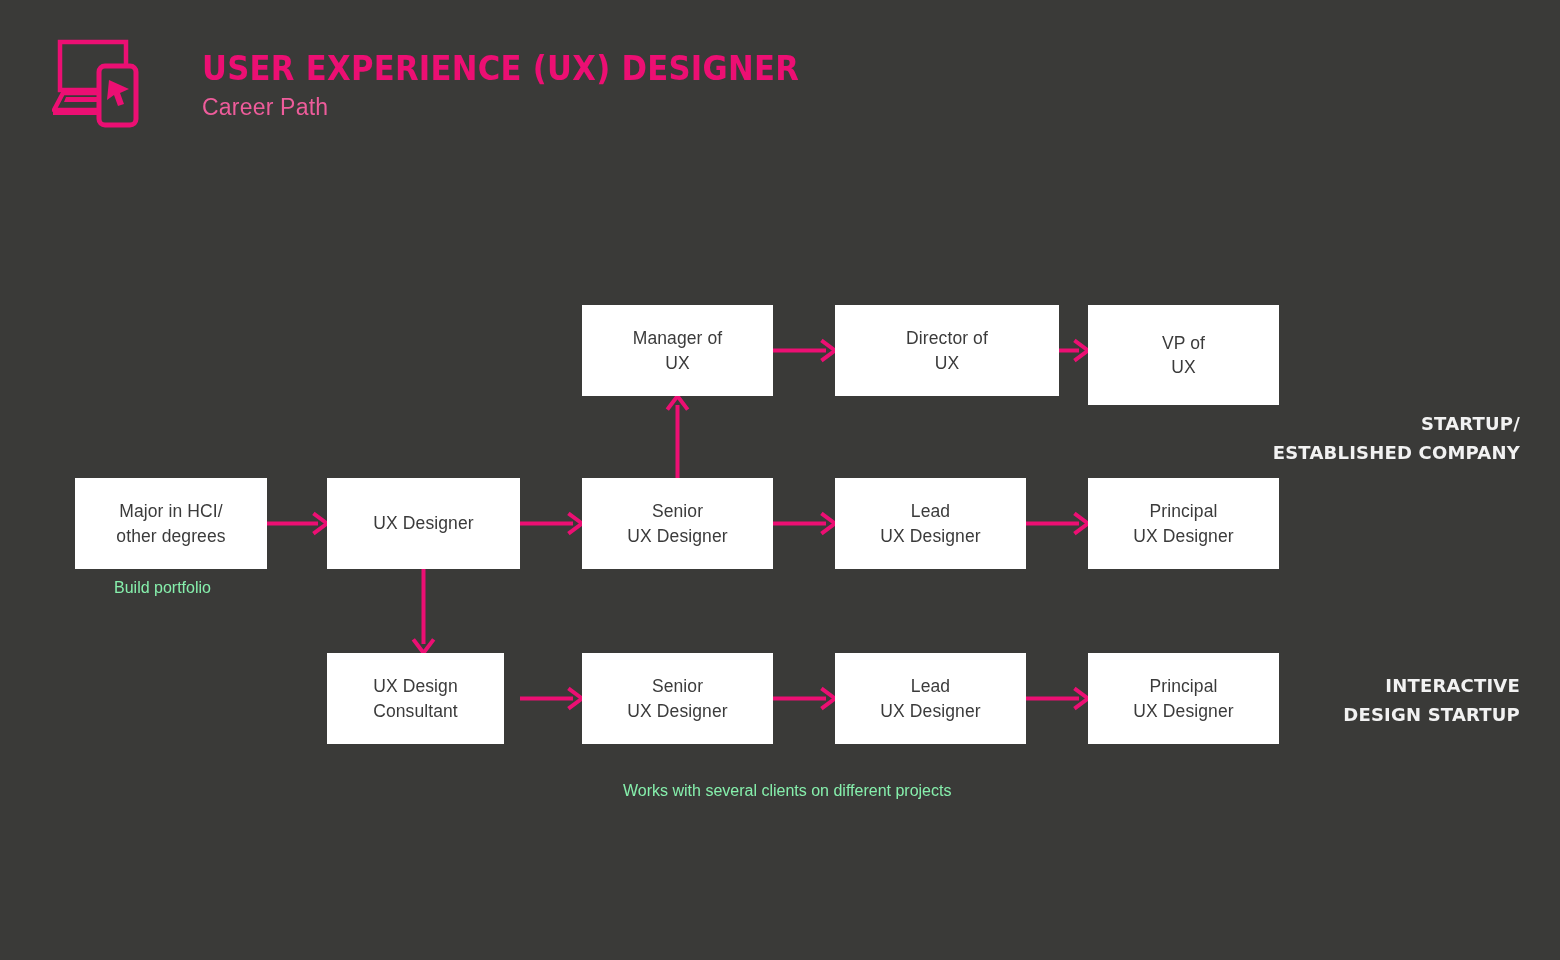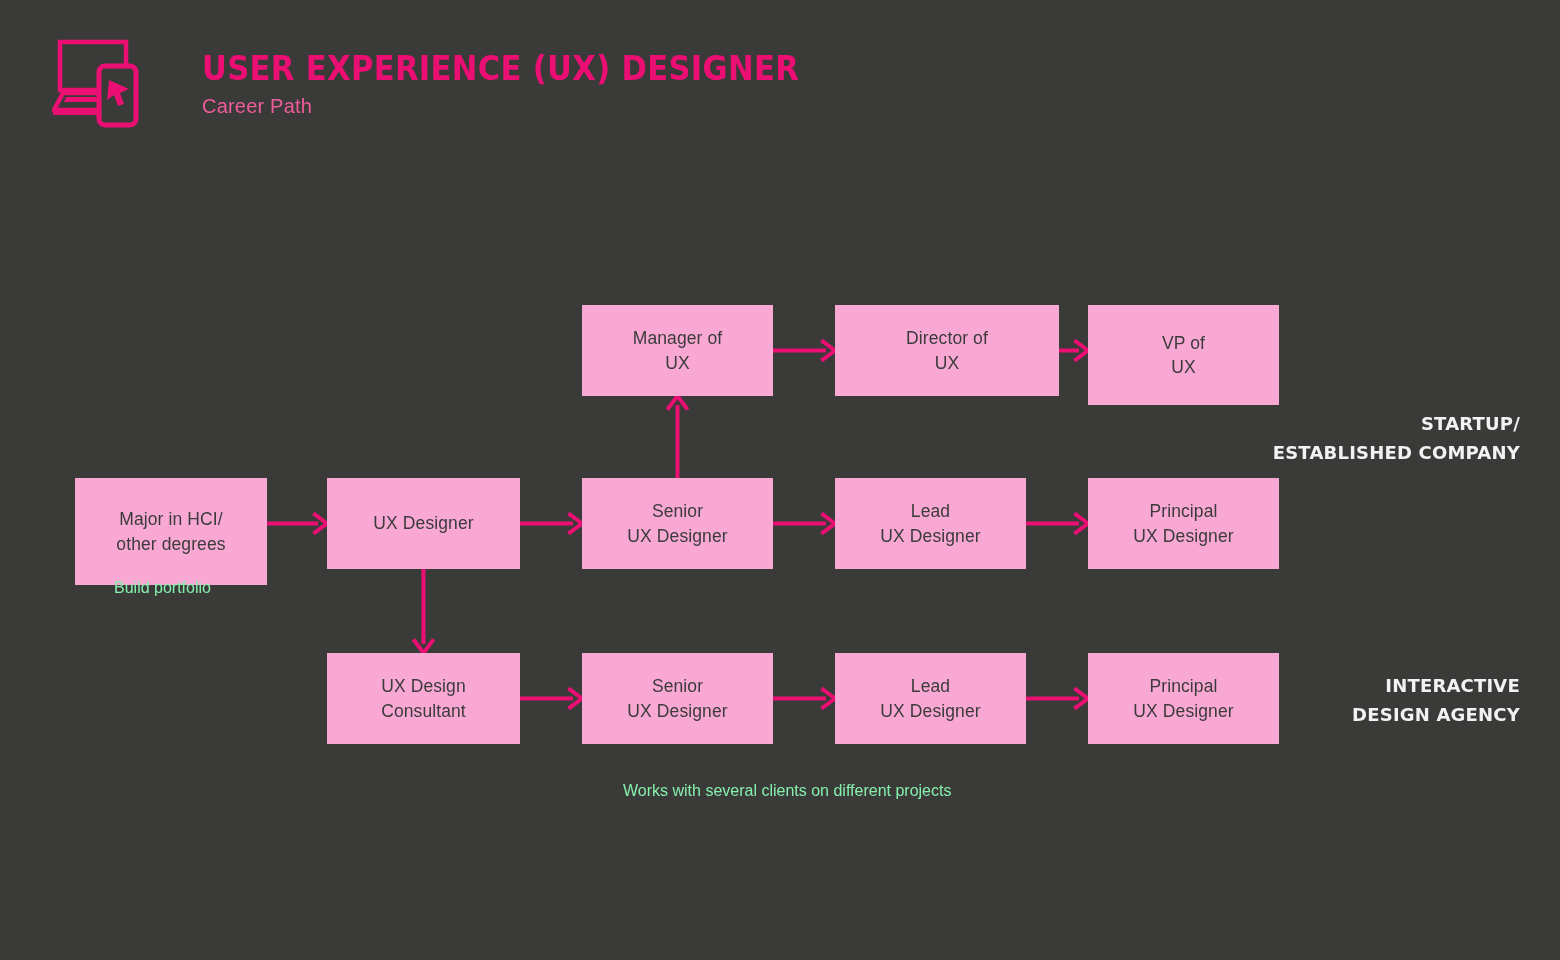--- a/index.html
+++ b/index.html
@@ -40,21 +40,21 @@
     letter-spacing: 0.3px;
     color: #ec0f73;
     line-height: 1;
     white-space: nowrap;
     transform: scaleX(0.93);
     transform-origin: left center;
   }
   #page-subtitle {
     font-family: "Liberation Sans", sans-serif;
     font-weight: 400;
-    font-size: 20px;
+    font-size: 23px;
     color: #ee5c9b;
     line-height: 1;
     margin-top: 11px;
     letter-spacing: 0.2px;
   }
 
   
   #diagram {
     position: absolute;
     left: 0;
@@ -66,21 +66,21 @@
     position: absolute;
     left: 0;
     top: 0;
     width: 1560px;
     height: 960px;
     pointer-events: none;
   }
 
   .node {
     position: absolute;
-    background: #f9a8d4;
+    background: #ffffff;
     box-sizing: border-box;
     display: flex;
     align-items: center;
     justify-content: center;
     text-align: center;
     color: #3b3b3b;
     font-family: "Liberation Sans", sans-serif;
     font-size: 17.5px;
     line-height: 1.38;
     letter-spacing: 0.1px;
@@ -176,47 +176,47 @@
       <g>
         <line x1="773" y1="698.5" x2="826" y2="698.5" stroke="#ec0f73" stroke-width="4"></line>
         <polyline points="823,689.5 835,698.5 823,707.5" fill="none" stroke="#ec0f73" stroke-width="4" stroke-linecap="square" stroke-linejoin="miter"></polyline>
       </g>
       <g>
         <line x1="1026" y1="698.5" x2="1079" y2="698.5" stroke="#ec0f73" stroke-width="4"></line>
         <polyline points="1076,689.5 1088,698.5 1076,707.5" fill="none" stroke="#ec0f73" stroke-width="4" stroke-linecap="square" stroke-linejoin="miter"></polyline>
       </g>
     </svg>
   <div id="node-layer">
-      <div class="node" style="left: 75px; top: 478px; width: 192px; height: 107px;">Major in HCI/
+      <div class="node" style="left: 75px; top: 478px; width: 192px; height: 91px;">Major in HCI/
 other degrees</div>
       <div class="node" style="left: 327px; top: 478px; width: 193px; height: 91px;">UX Designer</div>
       <div class="node" style="left: 582px; top: 305px; width: 191px; height: 91px;">Manager of
 UX</div>
       <div class="node" style="left: 835px; top: 305px; width: 224px; height: 91px;">Director of
 UX</div>
       <div class="node" style="left: 1088px; top: 305px; width: 191px; height: 100px;">VP of
 UX</div>
       <div class="node" style="left: 582px; top: 478px; width: 191px; height: 91px;">Senior
 UX Designer</div>
       <div class="node" style="left: 835px; top: 478px; width: 191px; height: 91px;">Lead
 UX Designer</div>
       <div class="node" style="left: 1088px; top: 478px; width: 191px; height: 91px;">Principal
 UX Designer</div>
-      <div class="node" style="left: 327px; top: 653px; width: 193px; height: 91px;">UX Design
+      <div class="node" style="left: 327px; top: 653px; width: 177px; height: 91px;">UX Design
 Consultant</div>
       <div class="node" style="left: 582px; top: 653px; width: 191px; height: 91px;">Senior
 UX Designer</div>
       <div class="node" style="left: 835px; top: 653px; width: 191px; height: 91px;">Lead
 UX Designer</div>
       <div class="node" style="left: 1088px; top: 653px; width: 191px; height: 91px;">Principal
 UX Designer</div>
     </div>
   <div id="label-layer">
       <div class="side-label" style="right: 40px; top: 409px;">STARTUP/
 ESTABLISHED COMPANY</div>
       <div class="side-label" style="right: 40px; top: 671px;">INTERACTIVE
-DESIGN AGENCY</div>
+DESIGN STARTUP</div>
     </div>
   <div id="caption-layer">
       <div class="caption" style="left: 114px; top: 578px;">Build portfolio</div>
       <div class="caption" style="left: 623px; top: 781px;">Works with several clients on different projects</div>
     </div>
 </div>
 
 </body></html>

